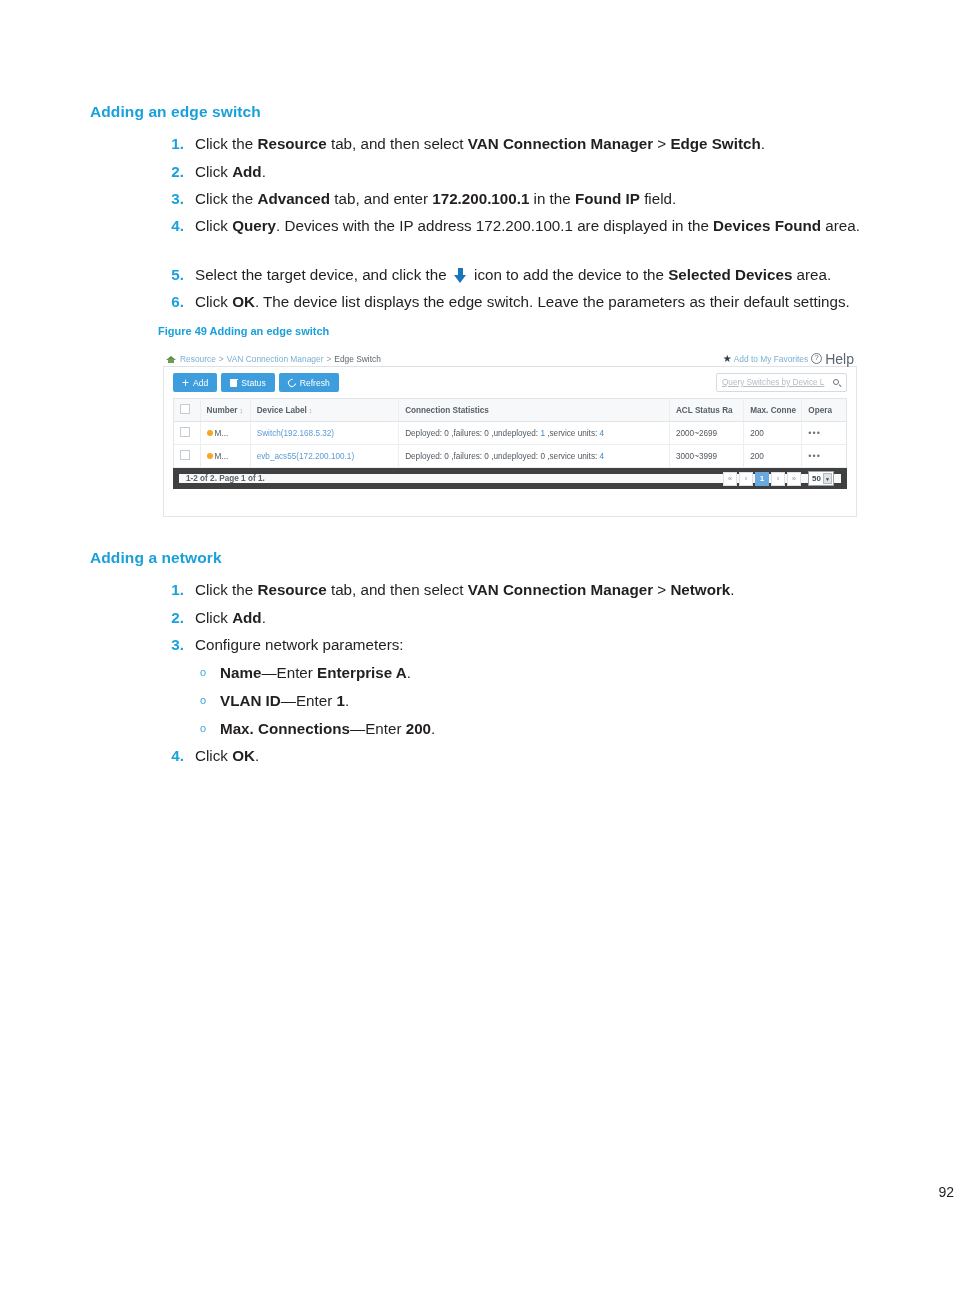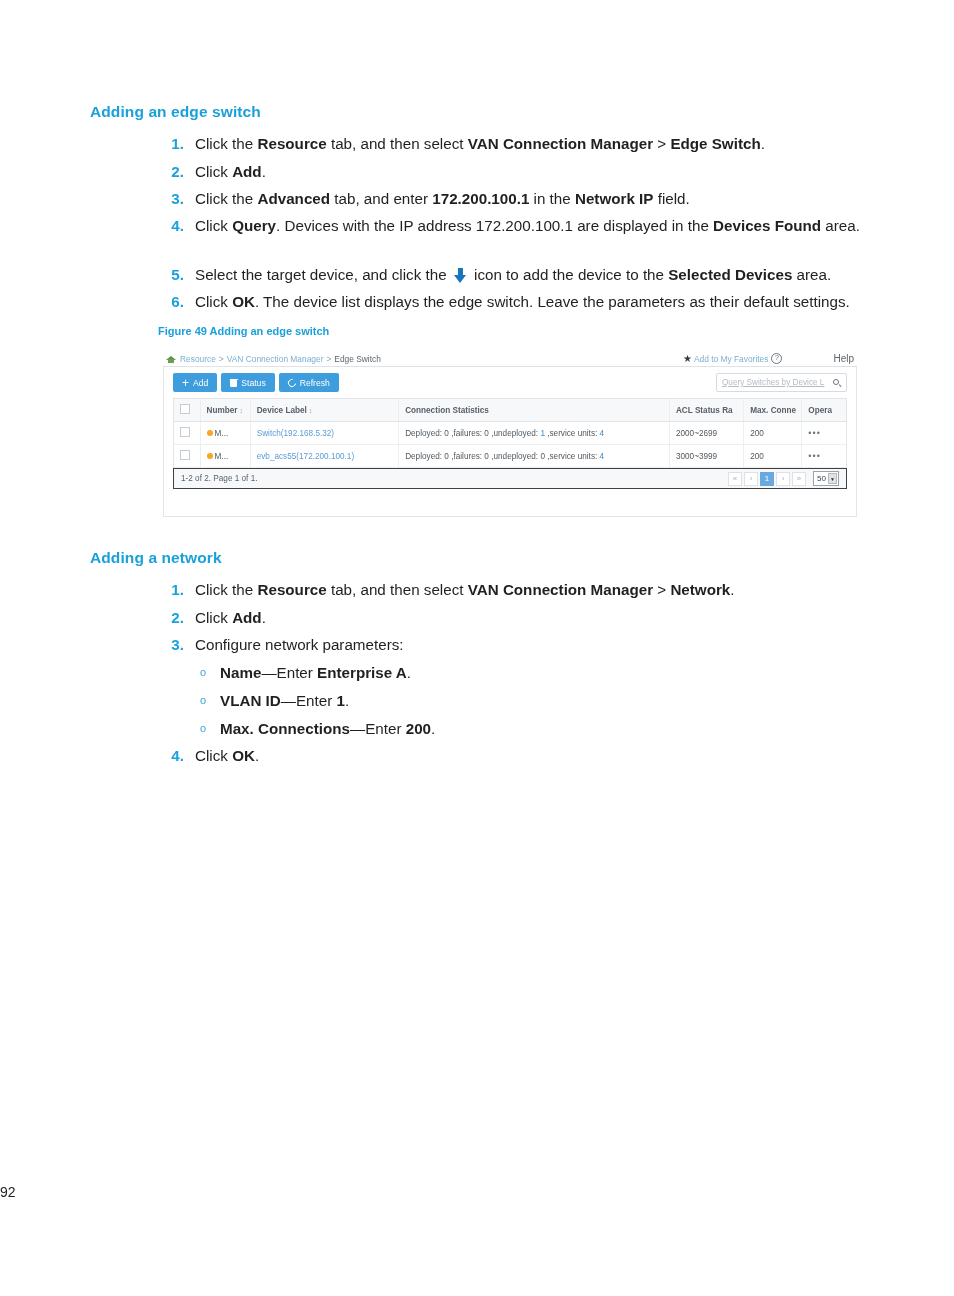--- a/index.html
+++ b/index.html
@@ -153,21 +153,21 @@
   }
   .house-icon::after {
     content: "";
     position: absolute; left: 2px; top: 5px;
     width: 6px; height: 4px;
     background: #6f9c55;
   }
 
   .bc-right { display: flex; align-items: center; gap: 2px; white-space: nowrap; }
   .fav-link { color: #7aafd4; font-size: 8.4px; }
-  .help-link { color: #5c656d; font-size: 10px; margin-left: 48px; }
+  .help-link { color: #5c656d; font-size: 14px; }
   .star-icon {
     display: inline-block;
     color: #2e3b45;
     font-size: 10px;
     line-height: 1;
   }
   .qmark-icon {
     display: inline-block;
     width: 9px; height: 9px;
     border: 1px solid #6d767e;
@@ -356,28 +356,29 @@
     margin-right: 2px;
     vertical-align: -0.5px;
   }
   .cell-link { color: #5b9bd5; }
   .num-hl { color: #3e86c8; }
   .op-dots { color: #6b7680; letter-spacing: 1px; font-size: 9px; }
 
   
   .shot-footer {
     margin: 0 9px;
-    border: 1px solid #404040;
+    border: 6px solid #404040;
     background: #f7f8f9;
     height: 21px;
     display: flex;
     align-items: center;
     justify-content: space-between;
     padding: 0 7px;
     box-sizing: border-box;
+    font-weight: bold;
   }
   .pg-info { color: #5a636b; font-size: 8.2px; }
   .pg-ctrls { display: flex; align-items: center; gap: 2px; }
   .pg-btn {
     width: 14px; height: 14px;
     border: 1px solid #dde1e5;
     background: #ffffff;
     color: #a7b0b8;
     font-size: 8px;
     display: flex;
@@ -414,21 +415,21 @@
     color: #333;
     box-sizing: border-box;
   }
 
   
   .page-number {
     position: absolute;
     left: 0;
     right: 0;
     top: 1184px;
-    text-align: left;
+    text-align: right;
     font-size: 14px;
     color: #231f20;
   }
 </style>
 </head>
 <body>
 
 <div class="page">
 
   <div class="section-heading" style="left:90px; top:103px;">Adding an edge switch</div>
@@ -436,21 +437,21 @@
   <div class="step" style="left:158px; top:133px; width:710px;">
     <span class="num">1.</span>
     <span class="txt">Click the <b>Resource</b> tab, and then select <b>VAN Connection Manager</b> &gt; <b>Edge Switch</b>.</span>
   </div>
   <div class="step" style="left:158px; top:161px; width:710px;">
     <span class="num">2.</span>
     <span class="txt">Click <b>Add</b>.</span>
   </div>
   <div class="step" style="left:158px; top:188px; width:710px;">
     <span class="num">3.</span>
-    <span class="txt">Click the <b>Advanced</b> tab, and enter <b>172.200.100.1</b> in the <b>Network IP</b> field.</span>
+    <span class="txt">Click the <b>Advanced</b> tab, and enter <b>172.200.100.1</b> in the <b>Found IP</b> field.</span>
   </div>
   <div class="step" style="left:158px; top:215px; width:712px;">
     <span class="num">4.</span>
     <span class="txt">Click <b>Query</b>. Devices with the IP address 172.200.100.1 are displayed in the <b>Devices Found</b> area.</span>
   </div>
   <div class="step" style="left:158px; top:264px; width:715px;">
     <span class="num">5.</span>
     <span class="txt">Select the target device, and click the <span class="down-arrow-icon"></span> icon to add the device to the <b>Selected Devices</b> area.</span>
   </div>
   <div class="step" style="left:158px; top:291px; width:720px;">

